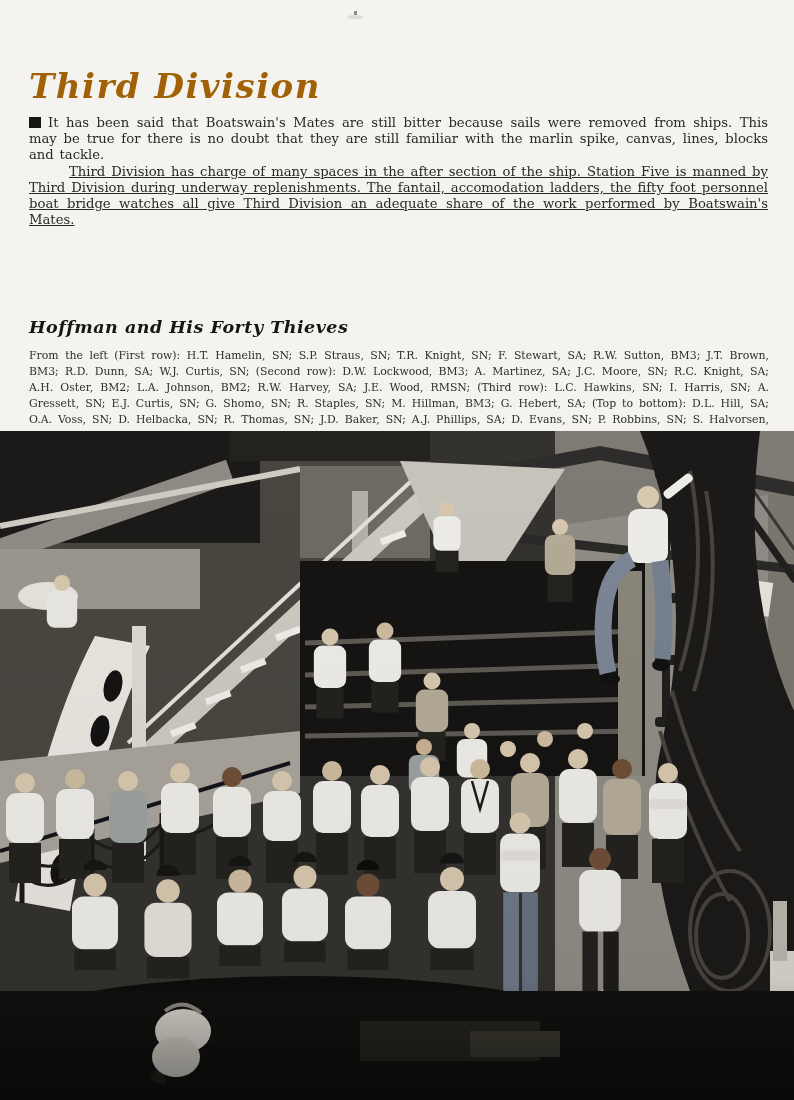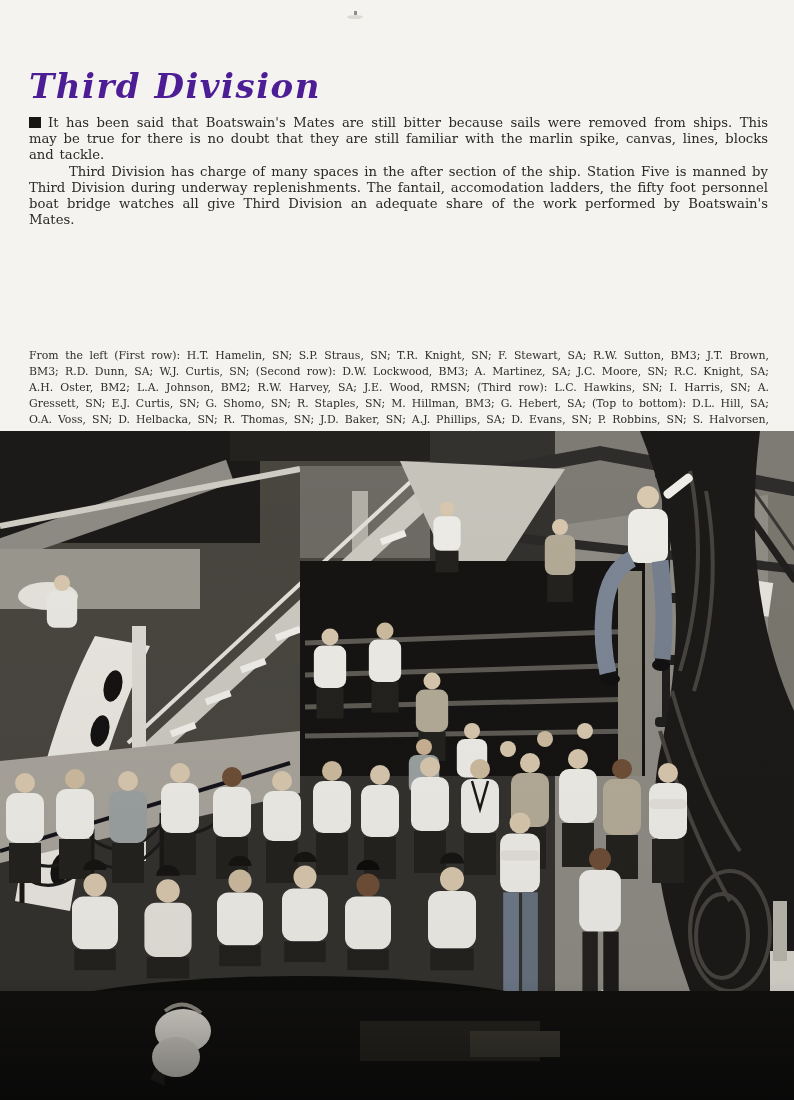--- a/index.html
+++ b/index.html
@@ -6,26 +6,26 @@
   .page{
     position:relative;width:794px;height:1100px;margin:0 auto;
     background:#f4f3f0;overflow:hidden;
     font-family:"DejaVu Serif","Liberation Serif",serif;color:#2a2927;
   }
   .artifact{position:absolute;left:347px;top:15px;width:16px;height:4px;
     background:#dddbd6;border-radius:50%;}
   .artifact:after{content:"";position:absolute;left:7px;top:-4px;width:3px;height:4px;background:#8f8d88;}
   .title{
     position:absolute;left:29px;top:66px;margin:0;
-    font-size:34px;font-weight:700;font-style:italic;letter-spacing:1.5px;color:#4c1d95;
+    font-size:34px;font-weight:700;font-style:italic;letter-spacing:1.5px;color:#a16207;
   }
   .intro{position:absolute;left:29px;top:115px;width:739px;
     font-size:13.2px;line-height:16.2px;text-align:justify;}
   .intro p{margin:0;word-spacing:1.5px;}
-  .intro p.second{text-indent:40px;}
+  .intro p.second{text-indent:40px;text-decoration:underline;}
   .bullet{display:inline-block;width:12px;height:11px;background:#171615;
     margin-right:7px;vertical-align:-1px;overflow:hidden;color:transparent;font-size:1px;}
   .subhead{
     position:absolute;left:29px;top:317px;margin:0;
     font-size:17.5px;font-weight:700;font-style:italic;letter-spacing:.5px;color:#171615;
   }
   .caption{position:absolute;left:29px;top:348px;width:740px;margin:0;
     font-size:10.9px;line-height:16px;text-align:justify;word-spacing:2px;color:#2e2d2b;}
   .photo{position:absolute;left:0;top:431px;width:794px;height:669px;background:#2a2928;}
   .photo svg{display:block;}
@@ -37,20 +37,21 @@
 
   <div class="artifact"></div>
 
   <h1 class="title">Third Division</h1>
 
   <div class="intro">
     <p><span class="bullet">■</span><span>It has been said that Boatswain's Mates are still bitter because sails were removed from ships.  This may be true for there is no doubt that they are still familiar with the marlin spike, canvas, lines, blocks and tackle.</span></p>
     <p class="second">Third Division has charge of many spaces in the after section of the ship.  Station Five is manned by Third Division during underway replenishments.  The fantail, accomodation ladders, the fifty foot personnel boat bridge watches all give Third Division an adequate share of the work performed by Boatswain's Mates.</p>
   </div>
 
+  <h2 class="subhead">Hoffman and His Forty Thieves</h2>
 
   <p class="caption">From the left (First row):  H.T. Hamelin, SN;  S.P. Straus, SN;  T.R. Knight, SN;  F. Stewart, SA;  R.W. Sutton, BM3;  J.T. Brown, BM3;  R.D. Dunn, SA;  W.J. Curtis, SN;  (Second row):  D.W. Lockwood, BM3;  A. Martinez, SA;  J.C. Moore, SN;  R.C. Knight, SA;  A.H. Oster, BM2;  L.A. Johnson, BM2;  R.W. Harvey, SA;  J.E. Wood, RMSN;  (Third row):  L.C. Hawkins, SN;  I. Harris, SN;  A. Gressett, SN;  E.J. Curtis, SN;  G. Shomo, SN;  R. Staples, SN;  M. Hillman, BM3;  G. Hebert, SA;  (Top to bottom):  D.L. Hill, SA;  O.A. Voss, SN;  D. Helbacka, SN;  R. Thomas, SN;  J.D. Baker, SN;  A.J. Phillips, SA;  D. Evans, SN;  P. Robbins, SN;  S. Halvorsen, SN;  T. Mckay, SA;  H.D. Walker, SN;  J.L. Miller, SA;  P. Boeske, SN.</p>
 
   <figure class="photo" style="margin:0">
     <svg width="794" height="669" viewBox="0 0 794 669" aria-hidden="true">
       <defs>
         <linearGradient id="vig" x1="0" y1="0" x2="0" y2="1">
           <stop offset="0" stop-color="#000" stop-opacity="0"></stop>
           <stop offset=".82" stop-color="#000" stop-opacity=".05"></stop>
           <stop offset="1" stop-color="#000" stop-opacity=".45"></stop>

